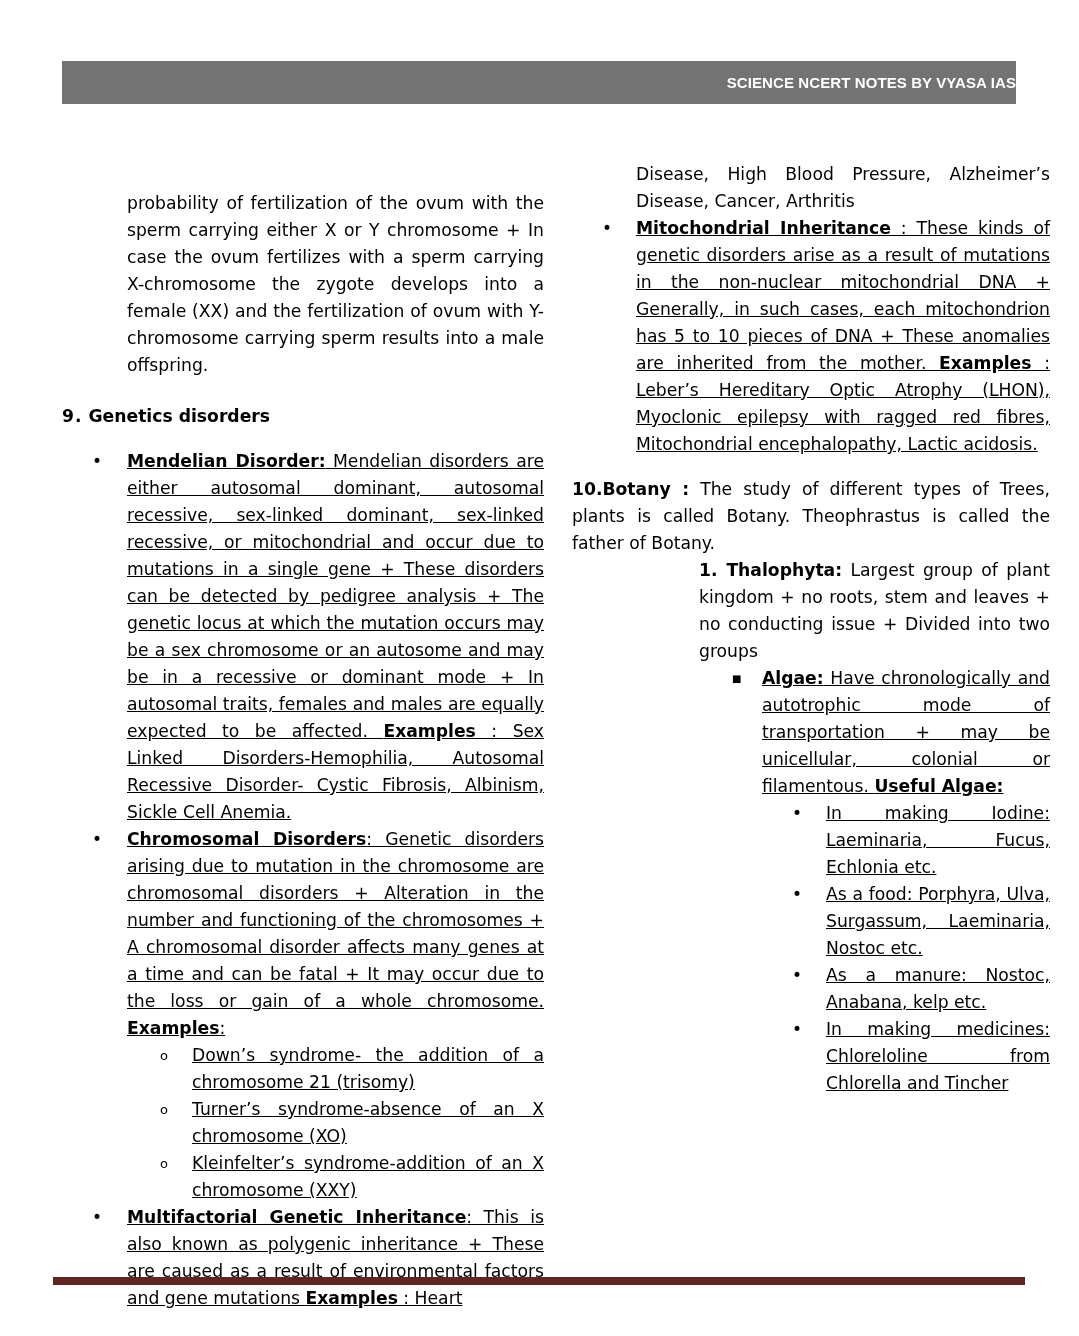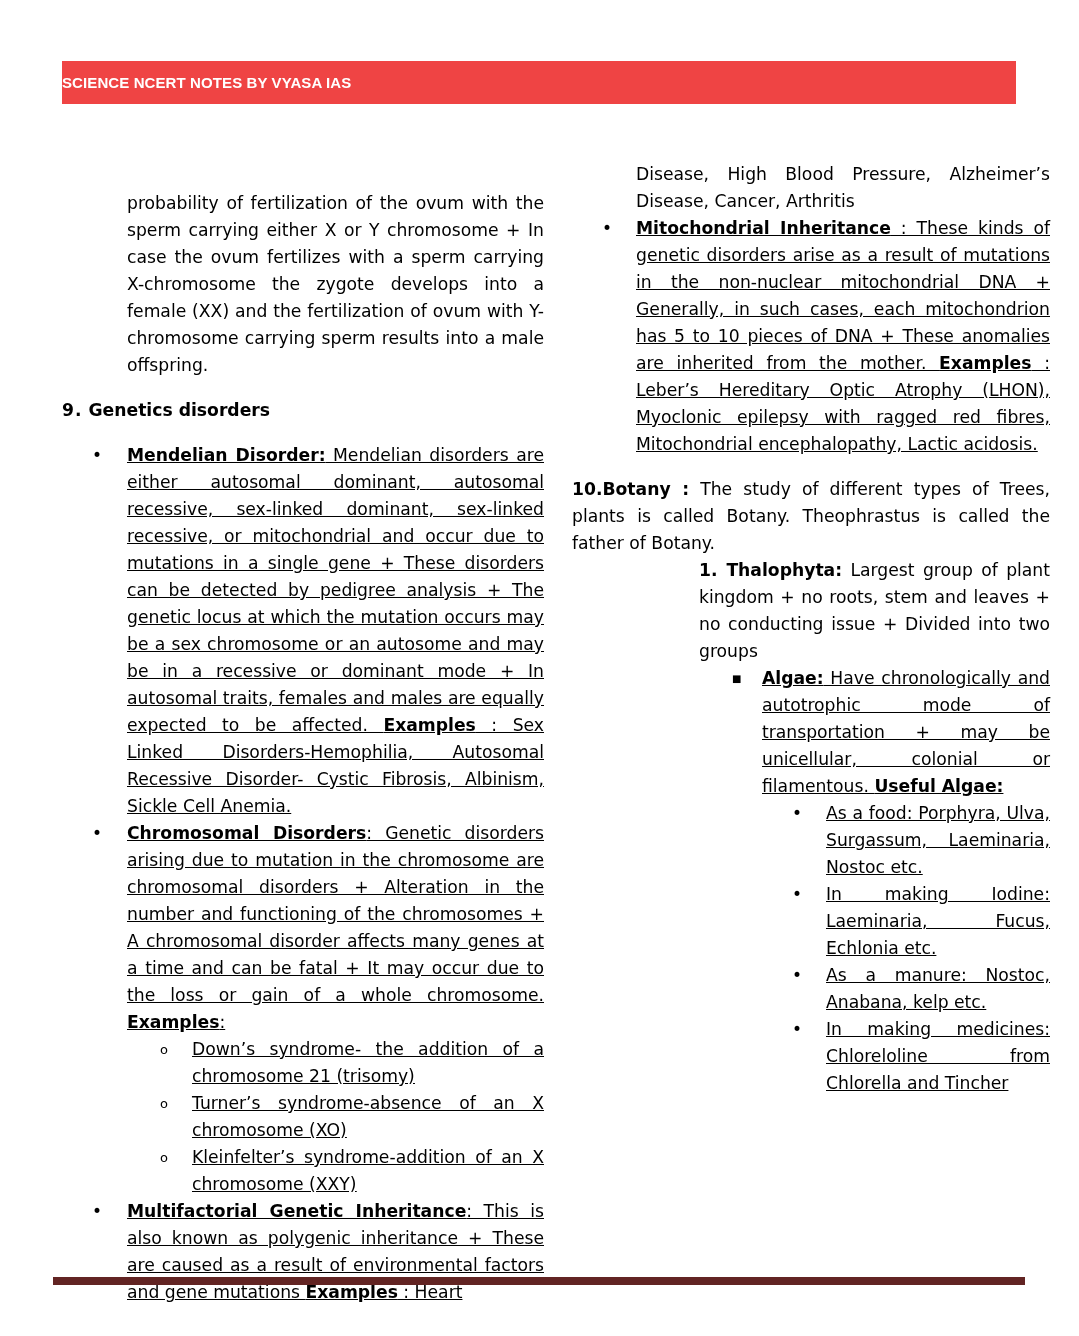--- a/index.html
+++ b/index.html
@@ -1,34 +1,34 @@
 <!DOCTYPE html>
 <html><head>
 <meta charset="utf-8">
 <style>
   * { box-sizing: border-box; margin: 0; padding: 0; }
   html, body { width: 1079px; height: 1336px; background: #ffffff; }
   body { position: relative; font-family: "DejaVu Sans", sans-serif; color: #000; overflow: hidden; }
 
   .header-bar {
     position: absolute; left: 62px; top: 61px; width: 954px; height: 43px;
-    background: #ef4444; color: #fff; display: flex; align-items: center; justify-content: flex-start;
+    background: #737373; color: #fff; display: flex; align-items: center; justify-content: flex-end;
     font-family: "Liberation Sans", sans-serif; font-weight: bold; font-size: 15px; letter-spacing: 0.1px;
   }
   .footer-bar {
     position: absolute; left: 53px; top: 1277px; width: 972px; height: 8px; background: #622423;
   }
 
   .col { position: absolute; top: 161px; font-size: 17.2px; line-height: 27px; }
   .col-left { left: 62px; width: 482px; }
   .col-right { left: 572px; width: 478px; }
 
   p.just, li { text-align: justify; text-decoration: underline; }
   .indent-block { padding-left: 65px; margin-top: 29px; }
-  .heading { font-weight: bold; margin-top: 18px; margin-bottom: 18px; }
+  .heading { font-weight: bold; margin-top: 24px; margin-bottom: 18px; }
   .heading .num { letter-spacing: 1px; }
   b { font-weight: bold; }
 
   ul { list-style: none; }
   li { position: relative; }
   ul.l1 > li { padding-left: 65px; }
   ul.l1 > li > .bullet { position: absolute; left: 30px; top: 0; }
   ul.l2 > li { padding-left: 65px; }
   ul.l2 > li > .bullet { position: absolute; left: 33px; top: 0; font-size: 13px; }
   .bullet-disc::before { content: "\2022"; font-size: 17px; }
@@ -110,25 +110,25 @@
   <ul class="algae">
     <li>
       <span class="bullet">■</span>
       <b>Algae:</b><span> Have chronologically and autotrophic mode of transportation + may be unicellular, colonial or filamentous. </span><b>Useful Algae:</b>
     </li>
   </ul>
 
   <ul class="uses">
     <li>
       <span class="bullet bullet-disc"></span>
-      <span>As a food: Porphyra, Ulva, Surgassum, Laeminaria, Nostoc etc.</span>
+      <span>In making Iodine: Laeminaria, Fucus, Echlonia etc.</span>
     </li>
     <li>
       <span class="bullet bullet-disc"></span>
-      <span>In making Iodine: Laeminaria, Fucus, Echlonia etc.</span>
+      <span>As a food: Porphyra, Ulva, Surgassum, Laeminaria, Nostoc etc.</span>
     </li>
     <li>
       <span class="bullet bullet-disc"></span>
       <span>As a manure: Nostoc, Anabana, kelp etc.</span>
     </li>
     <li>
       <span class="bullet bullet-disc"></span>
       <span>In making medicines: Chloreloline from Chlorella and Tincher</span>
     </li>
   </ul>

